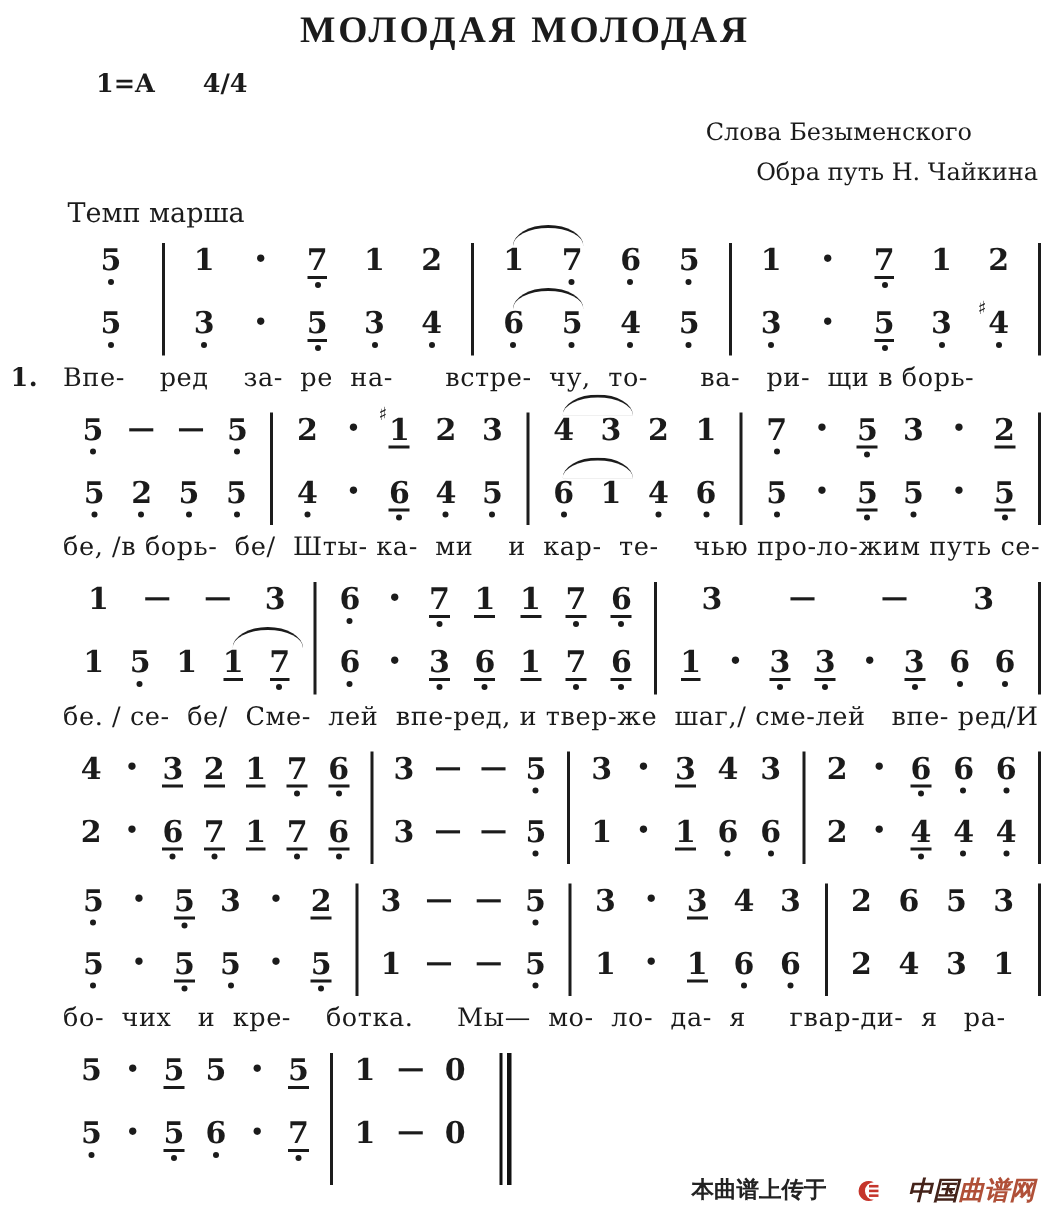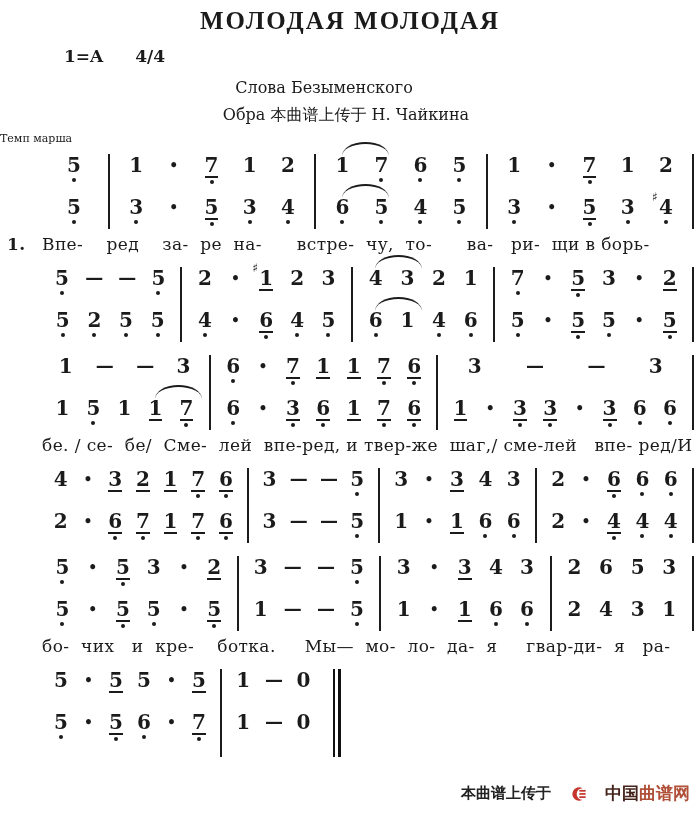--- a/index.html
+++ b/index.html
@@ -4,23 +4,23 @@
 <style>
   html,body{margin:0;padding:0;background:#fff;}
   body{width:700px;height:817px;position:relative;overflow:hidden;
        font-family:"DejaVu Serif","Liberation Serif",serif;color:#1b1b1b;}
   .page{width:700px;height:817px;position:relative;}
 
   .title{text-align:center;font-size:25px;font-weight:700;letter-spacing:2px;
          padding-top:7px;font-family:"Liberation Serif","DejaVu Serif",serif;}
   .meta{padding-left:64px;margin-top:11px;font-size:17px;font-weight:700;}
   .meta .meter{margin-left:26px;font-weight:700;}
-  .credits{text-align:center;padding-right:8px;margin-top:8px;font-size:16px;line-height:27px;}
+  .credits{text-align:right;padding-right:8px;margin-top:8px;font-size:16px;line-height:27px;}
   .credits .c1{margin-right:44px;}
-  .tempo{margin-top:4px;font-size:11px;}
+  .tempo{padding-left:45px;margin-top:4px;font-size:18px;}
 
   .score{padding:0 6px 0 40px;box-sizing:border-box;}
   .system{margin-top:13px;}
   .system:first-child{margin-top:9px;}
   .measures{display:flex;align-items:stretch;}
   .measure{display:flex;flex-direction:column;flex-basis:0;}
   .vrow{display:flex;justify-content:space-around;align-items:flex-start;
         padding:0 7px;height:33px;}
   .vrow.lower{margin-top:9px;}
   .barline{width:2px;background:#1c1c1c;flex:0 0 2px;}
@@ -40,37 +40,37 @@
   .tie{position:absolute;top:-12px;left:45%;width:47px;height:12px;
        border-top:2px solid #1b1b1b;border-radius:50% 50% 0 0/100% 100% 0 0;}
 
   .lyrics{position:relative;margin-top:5px;font-size:17px;white-space:pre;
           letter-spacing:.4px;padding-left:2px;}
   .verse{position:absolute;left:-33px;font-weight:700;}
 
   .footer{position:absolute;right:10px;bottom:12px;display:flex;align-items:center;
           gap:18px;font-size:15px;}
   .wm-prefix{color:#222;font-weight:700;}
-  .wm-site{font-weight:700;font-size:17px;}
+  .wm-site{font-weight:700;font-style:italic;font-size:17px;}
   .wm-cn{color:#44231a;}
   .wm-rest{color:#b05038;}
   .wm-logo{display:inline-flex;}
 </style>
 </head>
 <body>
 
 <div class="page">
   <div class="title">МОЛОДАЯ МОЛОДАЯ</div>
   <div class="meta">
     <span>1=A</span>
     <span class="meter">4/4</span>
   </div>
   <div class="credits">
     <div class="c1">Слова Безыменского</div>
-    <div class="c2">Обра 本曲谱上传于  Н. Чайкина</div>
+    <div class="c2">Обра путь  Н. Чайкина</div>
   </div>
   <div class="tempo">Темп марша</div>
 
   <div class="score">
       <div class="system">
         <div class="measures">
           <div class="measure" style="flex-grow: 2;">
             <div class="vrow upper">
               <div class="tok">
                 <span class="glyph">5</span>
@@ -479,20 +479,21 @@
               <div class="tok">
                 <span class="glyph ul">5</span>
                 <div class="below">
                   <div class="odot"></div>
                 </div>
               </div>
             </div>
           </div>
           <div class="barline"></div>
         </div>
+        <div class="lyrics"><span>бе, /в борь-  бе/  Шты- ка-  ми    и  кар-  те-    чью про-ло-жим путь се-</span></div>
       </div>
       <div class="system">
         <div class="measures">
           <div class="measure" style="flex-grow: 6;">
             <div class="vrow upper">
               <div class="tok">
                 <span class="glyph">1</span>
                 <div class="below"></div>
               </div>
               <div class="tok dash">

